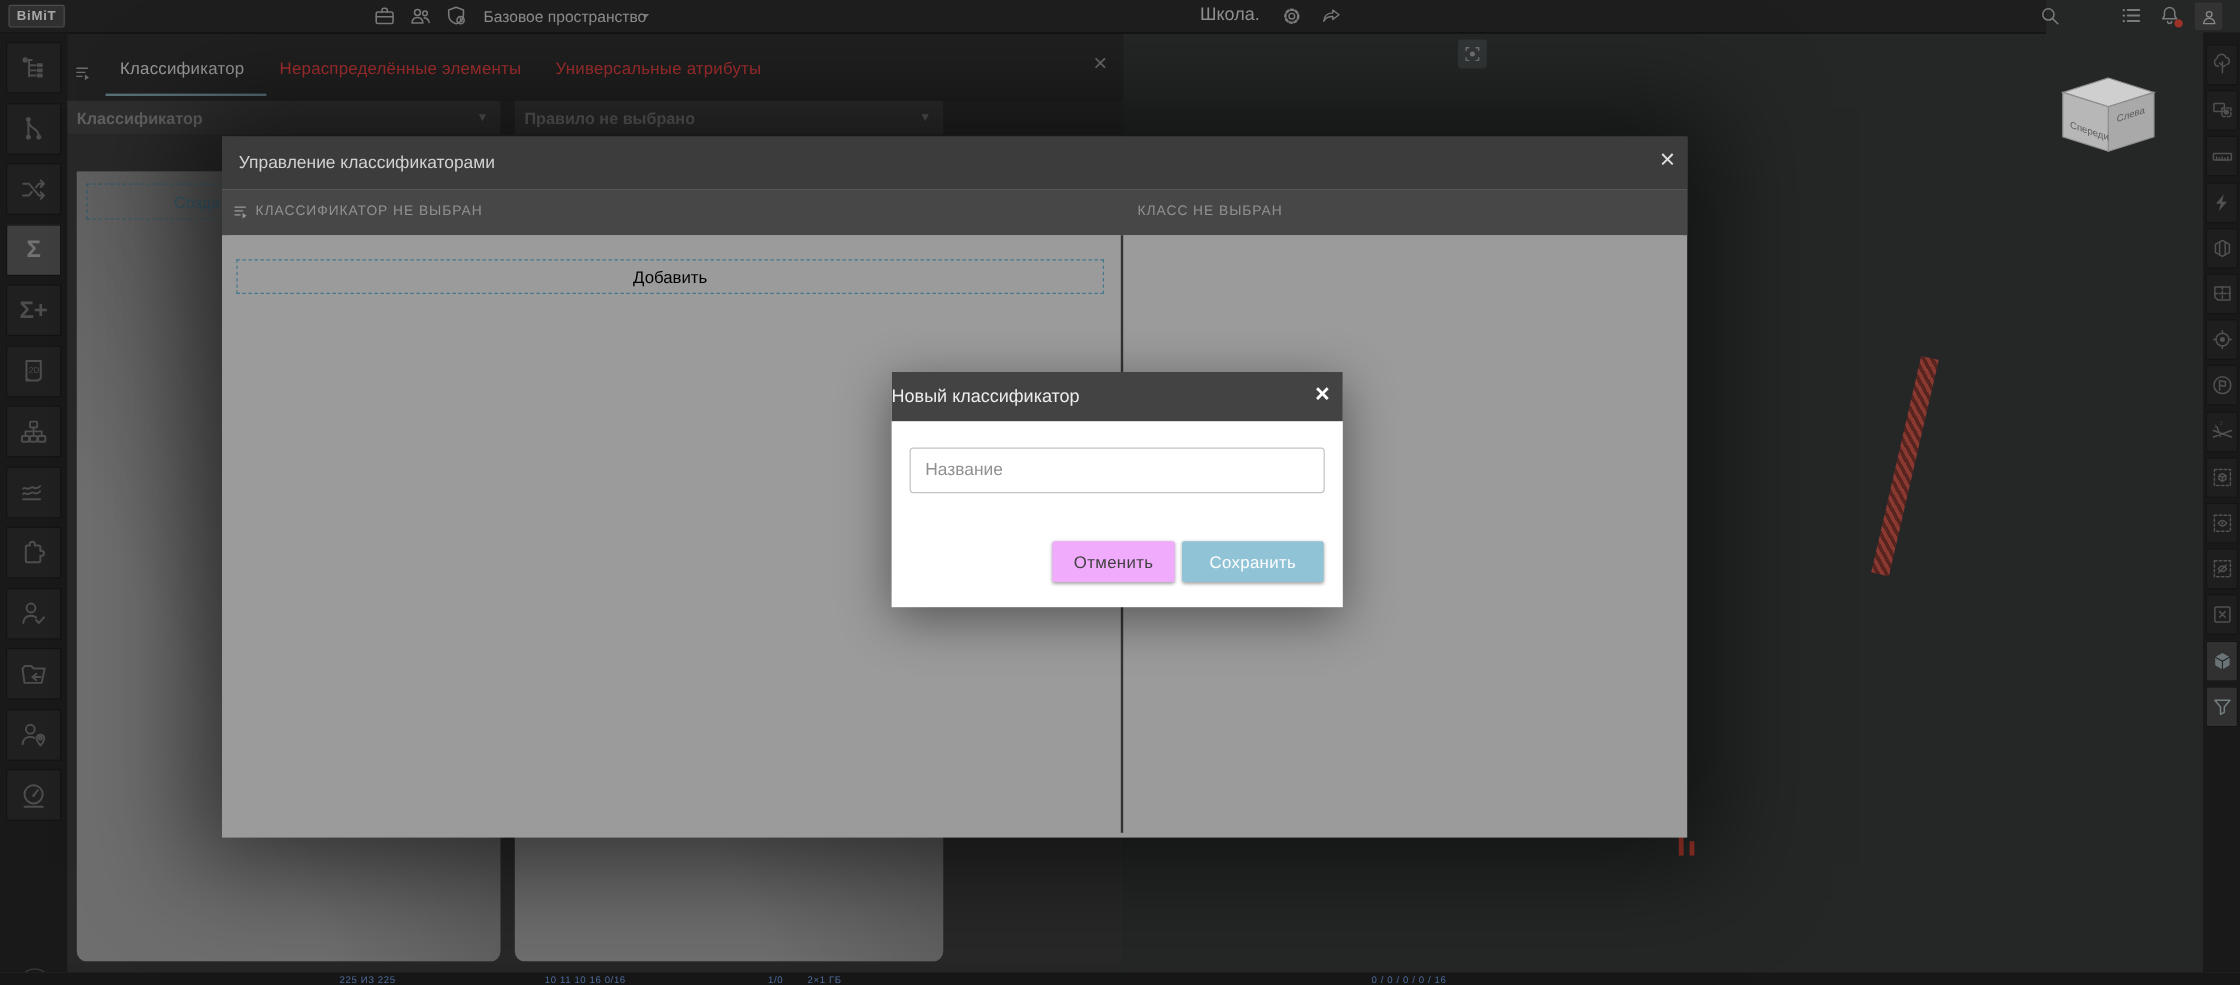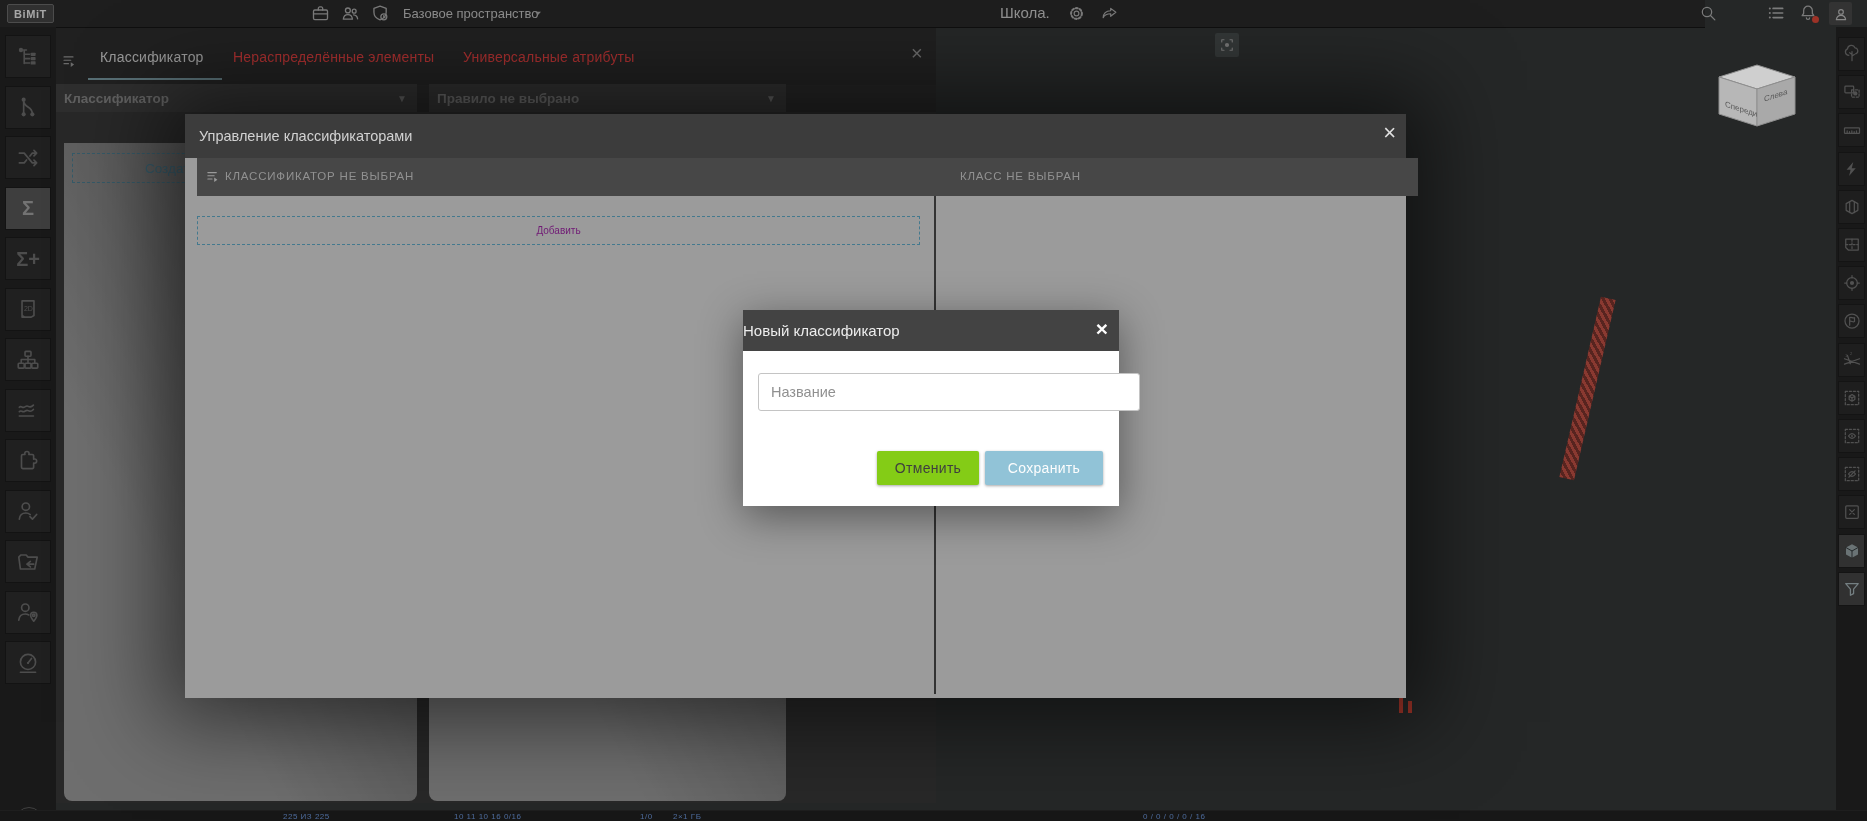--- a/index.html
+++ b/index.html
@@ -64,43 +64,43 @@
   #red-strip{left:1580px;top:296px;width:15px;height:185px;z-index:25;transform:rotate(13deg);
              background:repeating-linear-gradient(48deg,#8f3a31 0 3px,#5a241f 3px 6px);opacity:.95;}
   .red-bit{position:absolute;background:#a03428;z-index:25;}
   
   #manage-modal{left:185px;top:114px;width:1221px;height:584px;background:#9b9b9b;z-index:30;
                 box-shadow:0 0 80px 24px rgba(0,0,0,.55);}
   #mm-titlebar{position:absolute;left:0;top:0;width:100%;height:44px;background:#3c3c3c;
                display:flex;align-items:center;}
   #mm-title{color:#d2d2d2;font-size:14.5px;padding-left:14px;}
   #mm-close{position:absolute;right:10px;top:8px;font-size:22px;color:#e0e0e0;line-height:1;cursor:pointer;}
-  #mm-subheader{position:absolute;left:12px;top:44px;width:100%;height:38px;background:#474747;}
+  #mm-subheader{position:absolute;left:0;top:44px;width:100%;height:38px;background:#474747;}
   .mm-subtxt{position:absolute;top:12px;font-size:11.5px;letter-spacing:.8px;color:#919191;}
   #mm-menu-ic{position:absolute;left:8px;top:10px;color:#9a9a9a;}
   #mm-content{position:absolute;left:4px;top:82px;width:1213px;height:498px;background:#9b9b9b;}
   #mm-divider{position:absolute;left:745px;top:0;width:2px;height:498px;background:#333333;}
   #add-btn{position:absolute;left:8px;top:20px;width:723px;height:29px;border:1px dashed #44798e;
-           display:flex;align-items:center;justify-content:center;color:#701a75;font-size:10px;
+           display:flex;align-items:center;justify-content:center;color:#000000;font-size:14px;
            box-sizing:border-box;cursor:pointer;}
   
   #new-modal{left:743px;top:310px;width:376px;height:196px;background:#ffffff;z-index:40;
              box-shadow:0 10px 40px rgba(0,0,0,.45);}
   #nm-titlebar{position:absolute;left:0;top:0;width:100%;height:41px;background:#434343;
                display:flex;align-items:center;}
   #nm-title{color:#ededed;font-size:15px;padding-left:0;}
   #nm-close{position:absolute;right:11px;top:8px;font-size:21px;font-weight:bold;color:#ffffff;line-height:1;cursor:pointer;}
-  #nm-input{position:absolute;left:15px;top:63px;width:382px;height:38px;border:1px solid #c4c4c4;
+  #nm-input{position:absolute;left:15px;top:63px;width:346px;height:38px;border:1px solid #c4c4c4;
             border-radius:3px;box-sizing:border-box;font-size:14.5px;padding:0 12px;color:#333;
             font-family:"Liberation Sans","DejaVu Sans",sans-serif;outline:none;}
   #nm-input::placeholder{color:#909090;}
   .nm-btn{position:absolute;top:141px;height:34px;border:none;border-radius:2px;font-size:14px;
           letter-spacing:.3px;cursor:pointer;box-shadow:0 1px 3px rgba(0,0,0,.35);
           font-family:"Liberation Sans","DejaVu Sans",sans-serif;}
-  #nm-cancel{left:134px;width:102px;background:#84cc16;color:#3f3f3f;}
+  #nm-cancel{left:134px;width:102px;background:#f0abfc;color:#3f3f3f;}
   #nm-save{left:242px;width:118px;background:#91c3d7;color:#fdfdfd;}
 </style>
 </head>
 <body>
 
 <div id="app">
 
   <div id="topbar" class="abs">
     <div id="logo-box" class="abs">BiMiT</div>
     <div id="tb-left-icons">

